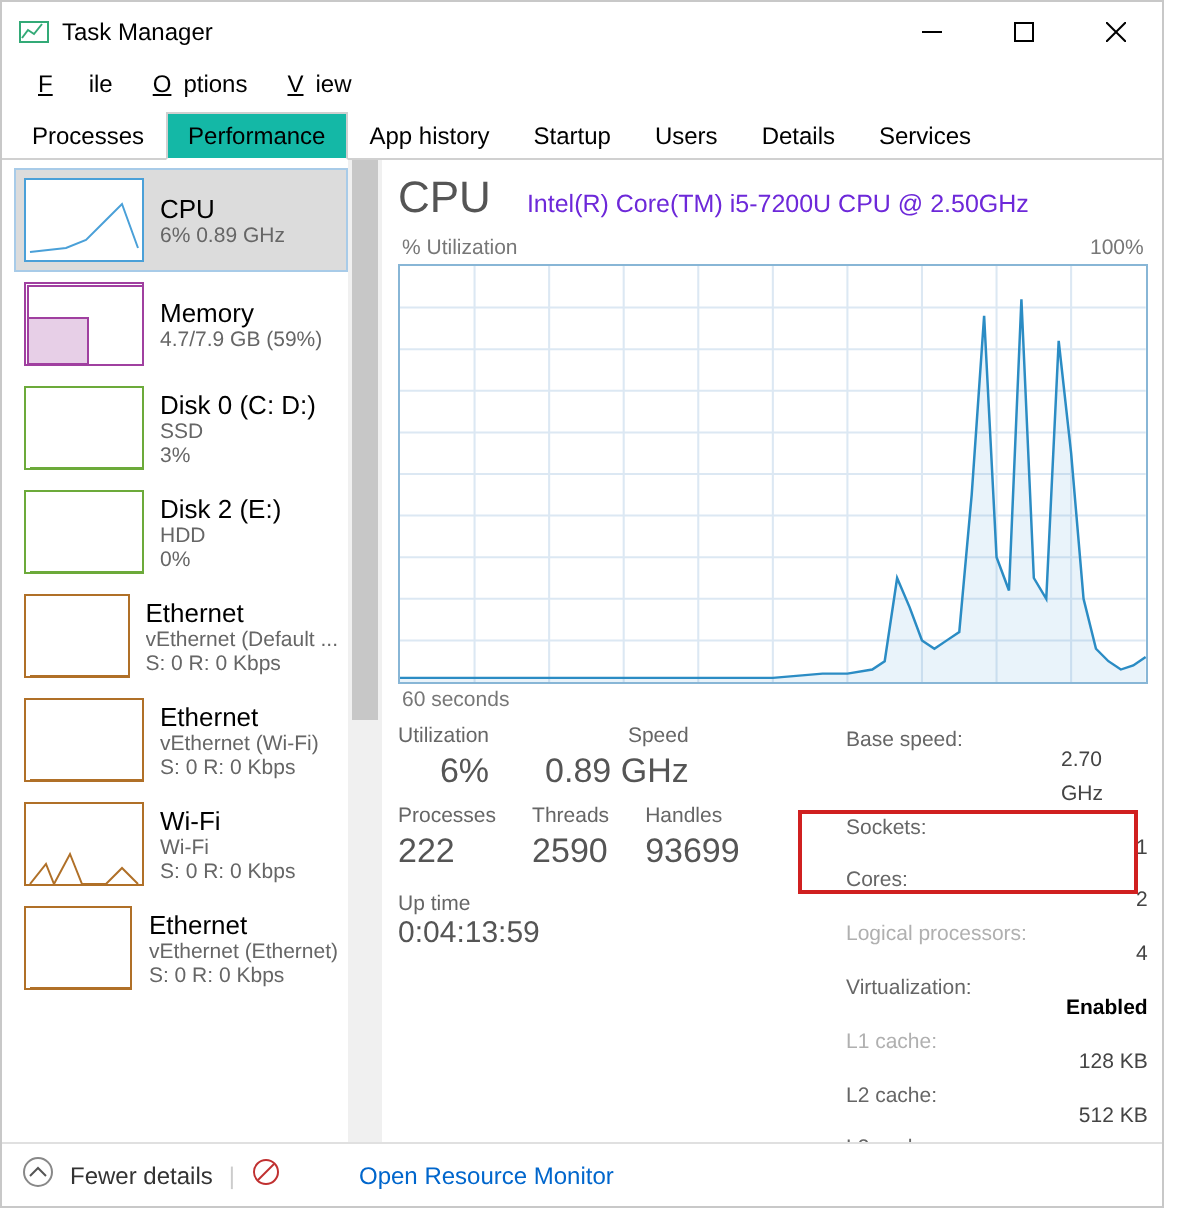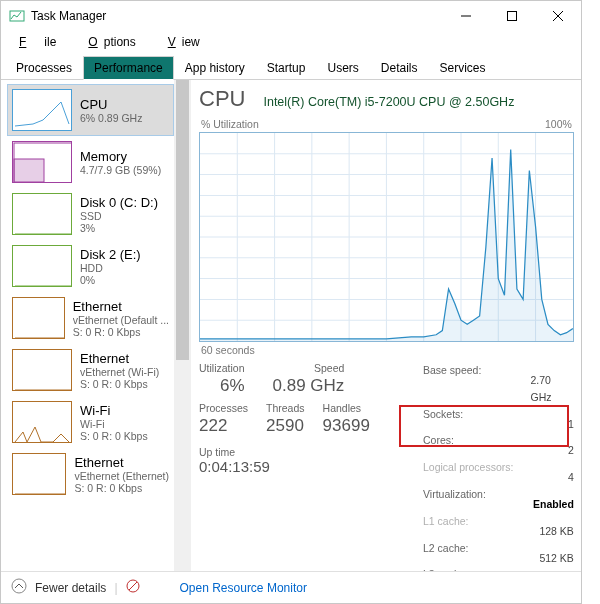--- a/index.html
+++ b/index.html
@@ -4,40 +4,40 @@
 <style>
   * { box-sizing: border-box; }
   html, body { margin:0; padding:0; font-family:"Segoe UI", Arial, sans-serif; font-size:12px; color:#000; background:#fff; }
   .window { width:582px; height:604px; border:1px solid #c8c8c8; display:flex; flex-direction:column; }
   .titlebar { height:30px; display:flex; align-items:center; padding-left:8px; }
   .title-icon { width:16px; height:16px; margin-right:6px; }
   .title { flex:1; font-size:12px; }
   .winbtns { display:flex; }
   .winbtn { width:46px; height:30px; display:flex; align-items:center; justify-content:center; }
   .winbtn svg { stroke:#000; }
-  .menubar { display:flex; padding:2px 6px 4px 6px; gap:14px; }
+  .menubar { display:flex; padding:2px 6px 4px 6px; gap:2px; }
   .menubar span { padding:2px 6px; cursor:default; }
   .menubar .accel { text-decoration:underline; }
   .tabs { display:flex; border-bottom:1px solid #d0d0d0; padding:0 4px; }
   .tab { padding:4px 10px; font-size:12px; border:1px solid transparent; position:relative; top:1px; }
-  .tab.active { border:1px solid #d0d0d0; border-bottom:1px solid #fff; background:#0f766e; }
+  .tab.active { border:1px solid #d0d0d0; border-bottom:1px solid #fff; background:#14b8a6; }
   .body { flex:1; display:flex; overflow:hidden; }
   .sidebar { width:190px; display:flex; }
   .side-list { flex:1; padding:4px 0 4px 6px; overflow:hidden; }
   .side-item { display:flex; align-items:center; gap:8px; padding:4px 4px; border:1px solid transparent; }
   .side-item.selected { background:#dcdcdc; border:1px solid #a8cbe8; }
   .thumb { width:60px; height:42px; border:1px solid #888; background:#fff; position:relative; overflow:hidden; }
   .side-text .name { font-size:13px; white-space:nowrap; overflow:hidden; text-overflow:ellipsis; max-width:110px; }
   .side-text .sub  { font-size:10.5px; color:#666; white-space:nowrap; overflow:hidden; text-overflow:ellipsis; max-width:110px; }
   .scrolltrack { width:17px; background:#f0f0f0; position:relative; }
   .scrollthumb { position:absolute; left:2px; right:2px; top:0; height:280px; background:#c7c7c7; }
   .main { flex:1; padding:6px 14px 4px 8px; display:flex; flex-direction:column; }
   .main-head { display:flex; align-items:baseline; }
   .main-head h1 { font-size:22px; font-weight:400; margin:0 18px 4px 0; color:#555; }
-  .main-head .subtitle { font-size:12.5px; color:#14532d; }
+  .main-head .subtitle { font-size:12.5px; color:#6d28d9; }
   .chart-head { display:flex; justify-content:space-between; font-size:10.5px; color:#777; margin:2px 2px 2px 2px;gap:40px; }
   .chart { height:210px; border:1px solid #88b6d6; position:relative; }
   .chart-bottom-label { font-size:10.5px; color:#777; margin:2px 0 6px 2px; }
   .stats-row { display:flex; gap:24px; }
   .stat-block .lbl { font-size:10.5px; color:#666; }
   .stat-block .val { font-size:17px; color:#555; margin:2px 0 6px 0; }
   .stats-left { flex:0 0 200px; }
   .stats-right { flex:1; }
   .kv { display:flex; font-size:10.5px; color:#666; line-height:1.6;justify-content:space-between; }
   .kv .k { width:110px; }

